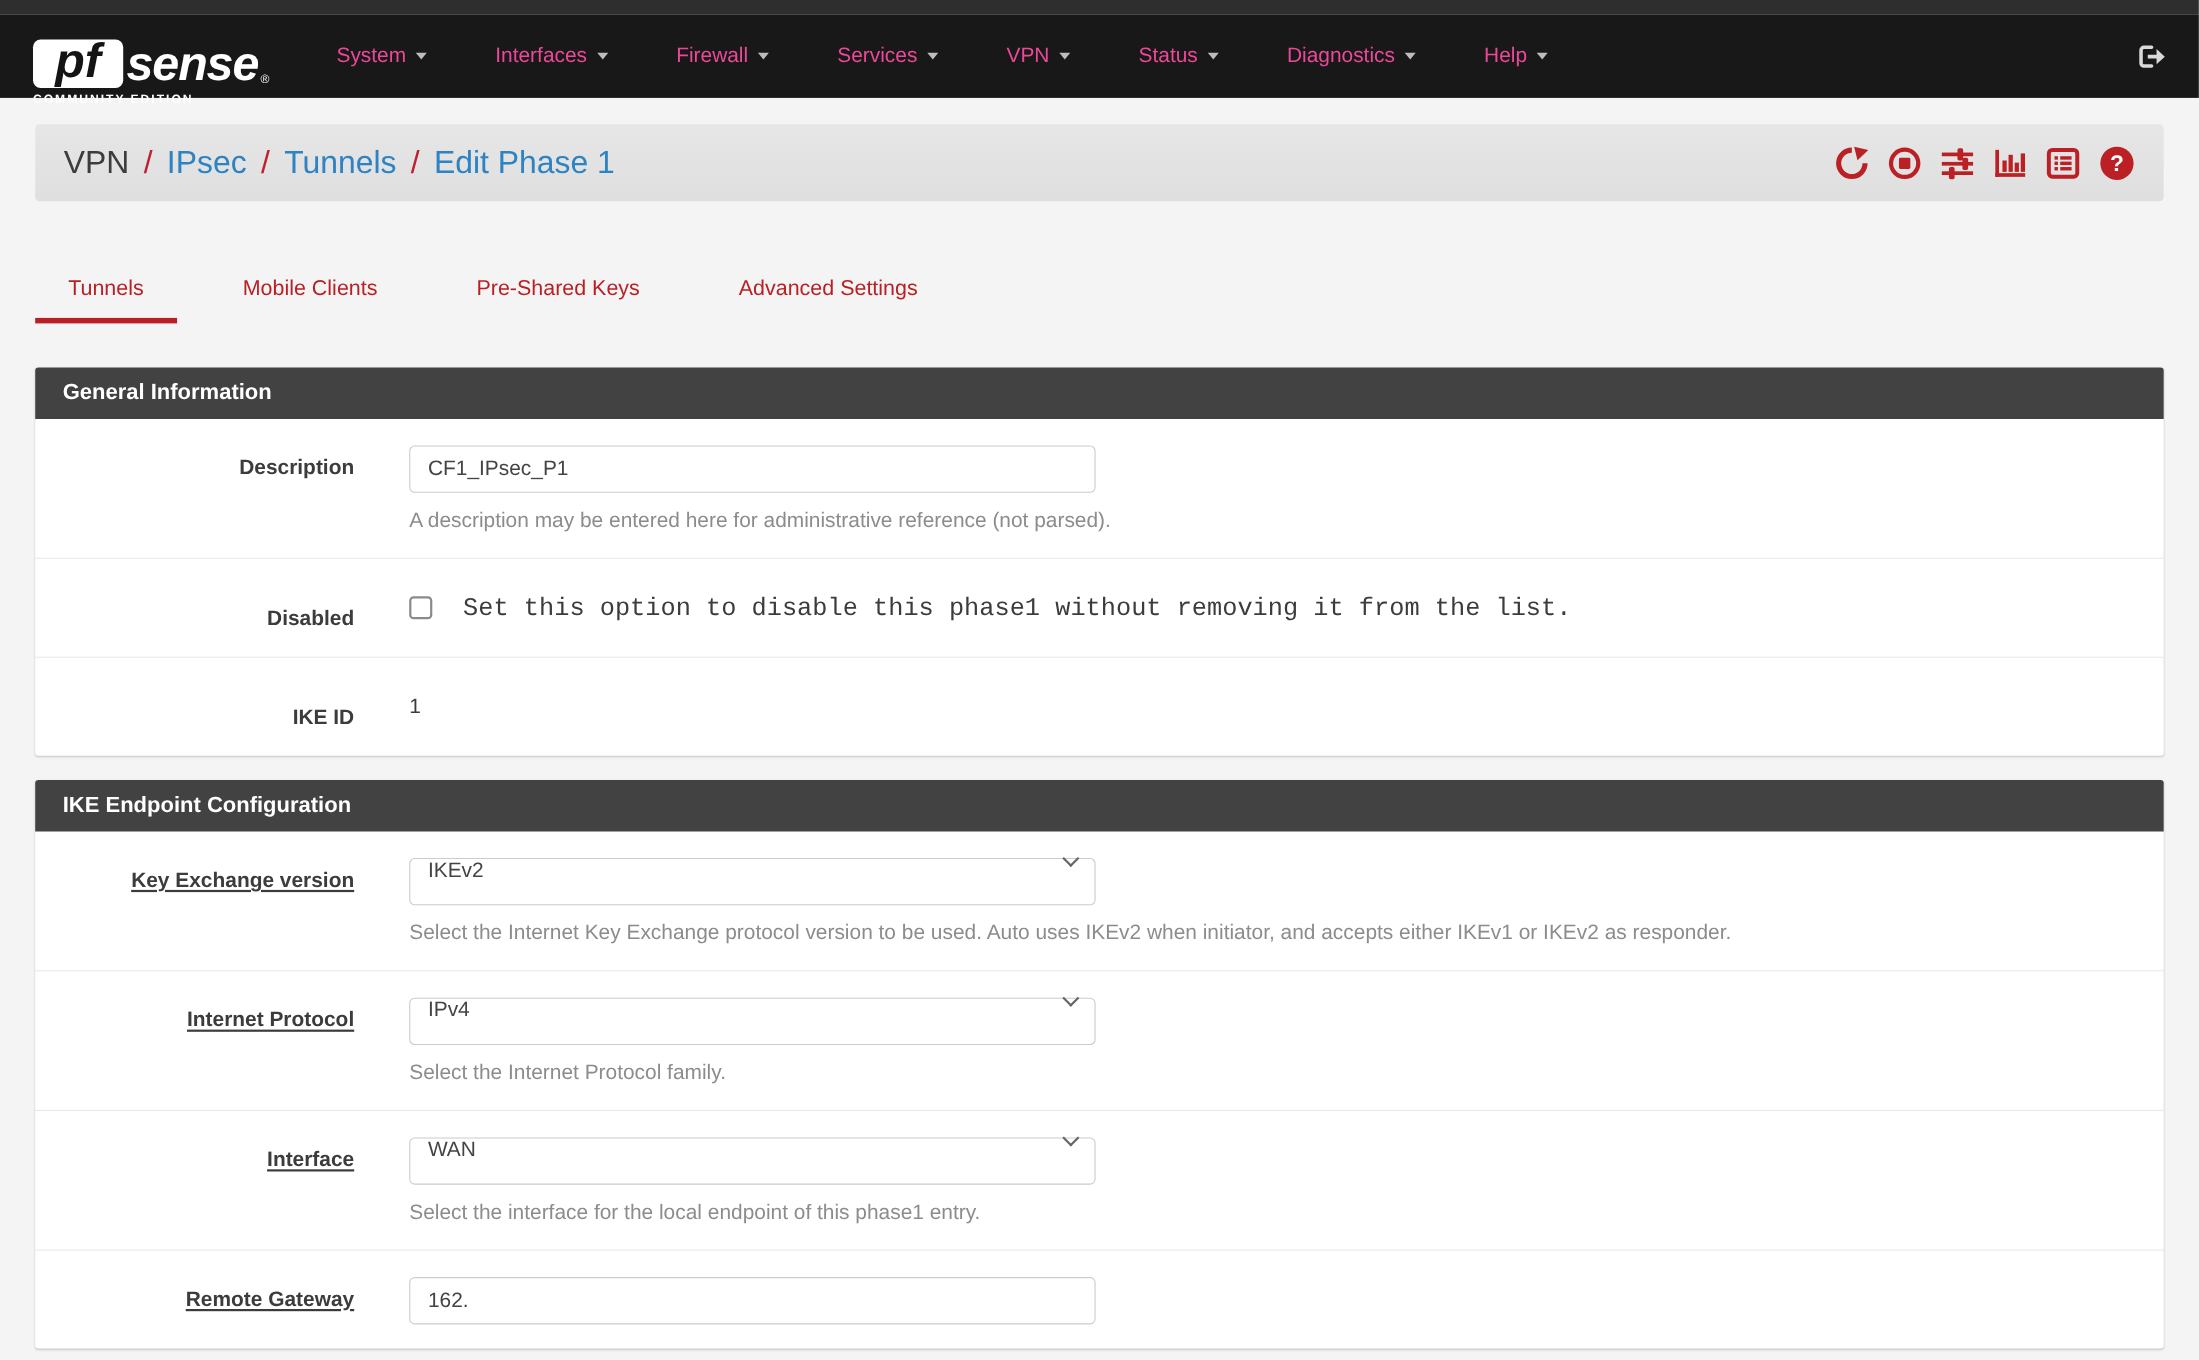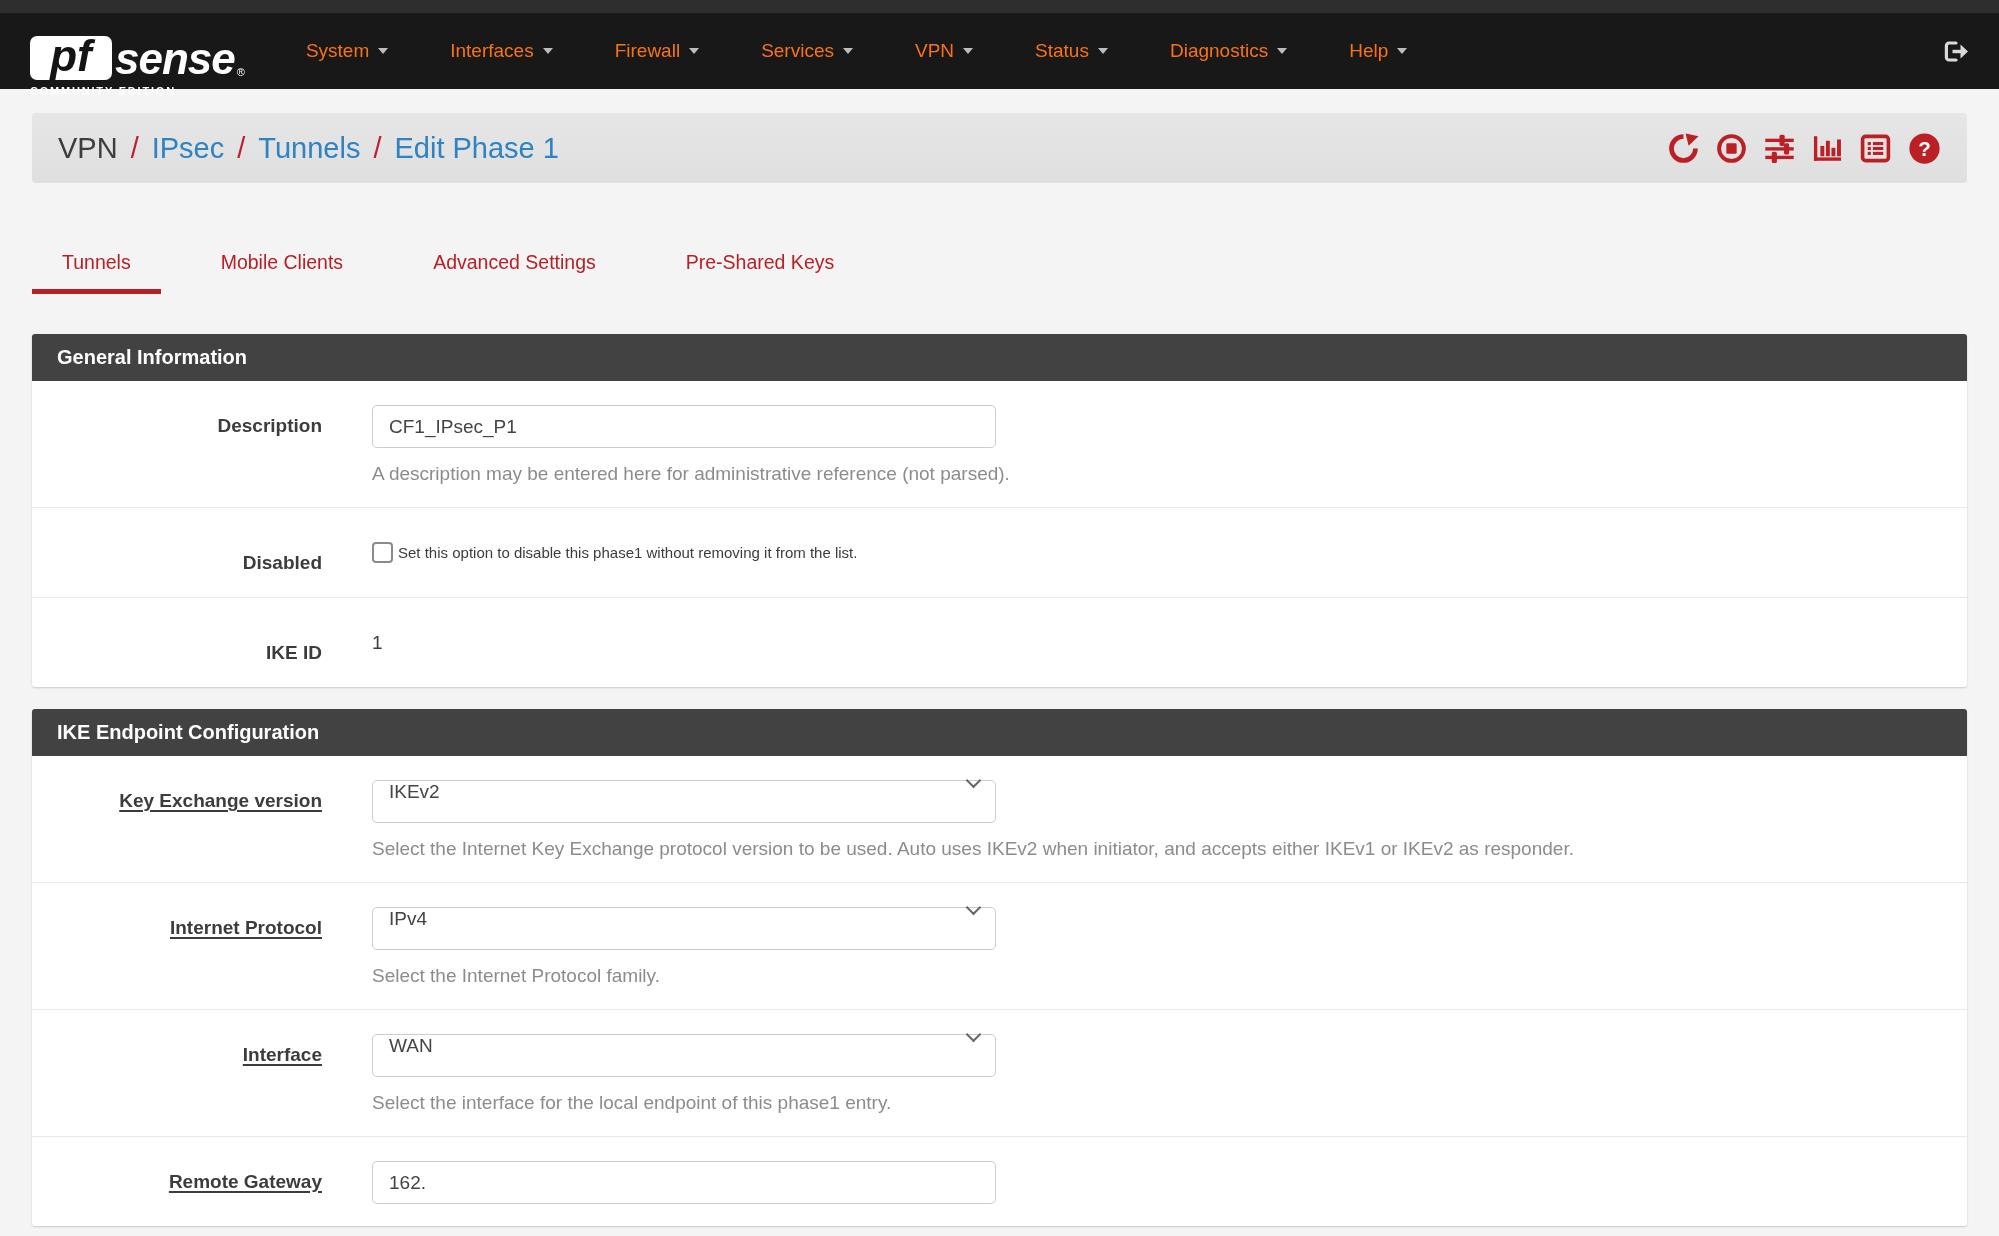--- a/index.html
+++ b/index.html
@@ -22,21 +22,21 @@
     width:82px; height:44px; padding-bottom:4px;
     display:flex; align-items:center; justify-content:center;
     font-size:44px; font-weight:bold; font-style:italic;
   }
   .logo-sense { color:#fff; font-size:44px; font-weight:bold; letter-spacing:-1px; line-height:.92; margin-left:3px;font-style:italic; }
   .logo-reg { color:#fff; font-size:11px; margin:0 0 2px 2px; }
   .logo-sub { color:#fff; font-size:11px; font-weight:bold; letter-spacing:1.8px; margin-top:5px; }
 
   .menu { display:flex; margin-left:30px; }
   .menu-item {
-    color:#f97316; font-size:19px; padding:10px 31px;
+    color:#ec4899; font-size:19px; padding:10px 31px;
     display:flex; align-items:center; cursor:pointer; text-decoration:none;
   }
   .caret {
     margin-left:9px; width:0; height:0;
     border-left:5px solid transparent; border-right:5px solid transparent;
     border-top:6px solid #bdbdbd;
   }
   .logout { margin-left:auto; color:#d9d9d9; cursor:pointer; display:flex; align-items:center; }
 
   main { padding:0 32px; }
@@ -97,21 +97,21 @@
     width:11px; height:11px; margin-top:-6px;
     border-right:2px solid #666; border-bottom:2px solid #666;
     transform:rotate(45deg);
   }
   .help { margin-top:15px; font-size:19px; color:#8c8c8c; display:flex; align-items:center; }
   .checkwrap { display:flex; align-items:center; }
   .checkbox {
     width:21px; height:21px; border:2px solid #8a8a8a; border-radius:4px;
     background:#fff; display:inline-block; cursor:pointer; flex:none;
   }
-  .check-label { margin-left:5px; font-size:15px; color:#3c3c3c; }
+  .check-label { margin-left:28px; font-size:23px; color:#3c3c3c;font-family:Liberation Mono, monospace; }
   .static-value { font-size:19px; color:#3c3c3c; }
   .info-icon {
     display:inline-flex; width:30px; height:30px; border-radius:50%;
     background:#2077c8; color:#fff; align-items:center; justify-content:center;
     font-family:"Liberation Serif",serif; font-weight:bold; font-size:20px;
     margin-left:14px; cursor:pointer; flex:none;
   }
 </style>
 </head>
 <body>
@@ -233,22 +233,22 @@
           <circle cx="12" cy="12" r="11" fill="currentColor"></circle>
           <text x="12" y="17.2" text-anchor="middle" fill="#ffffff" font-size="15" font-weight="bold" font-family="Liberation Sans, sans-serif">?</text>
         </svg>
       </span>
     </div>
   </div>
 
   <nav class="tabs">
     <a class="tab active">Tunnels</a>
     <a class="tab">Mobile Clients</a>
+    <a class="tab">Pre-Shared Keys</a>
     <a class="tab">Advanced Settings</a>
-    <a class="tab">Pre-Shared Keys</a>
   </nav>
 
   <section class="panel">
     <div class="panel-heading">General Information</div>
     <div class="panel-body">
       <div class="frow row-pad-input">
         <label class="flabel">Description</label>
         <div class="fcontrol">
           <input class="text-input" type="text" value="CF1_IPsec_P1" style="">
           <div class="help">A description may be entered here for administrative reference (not parsed).</div>

